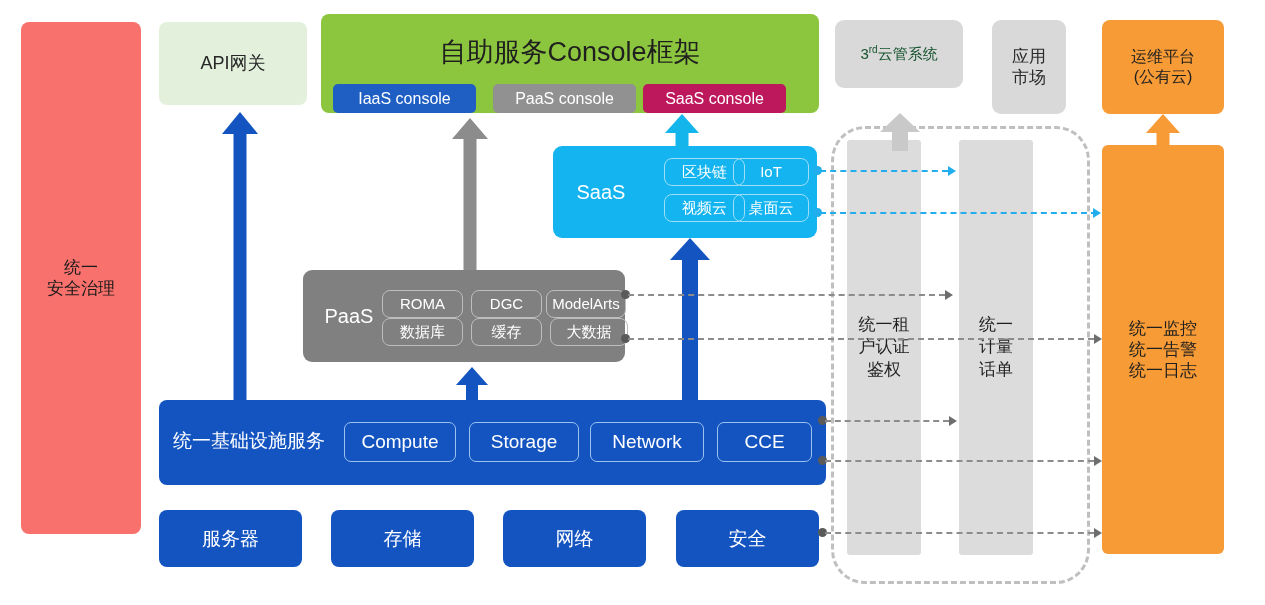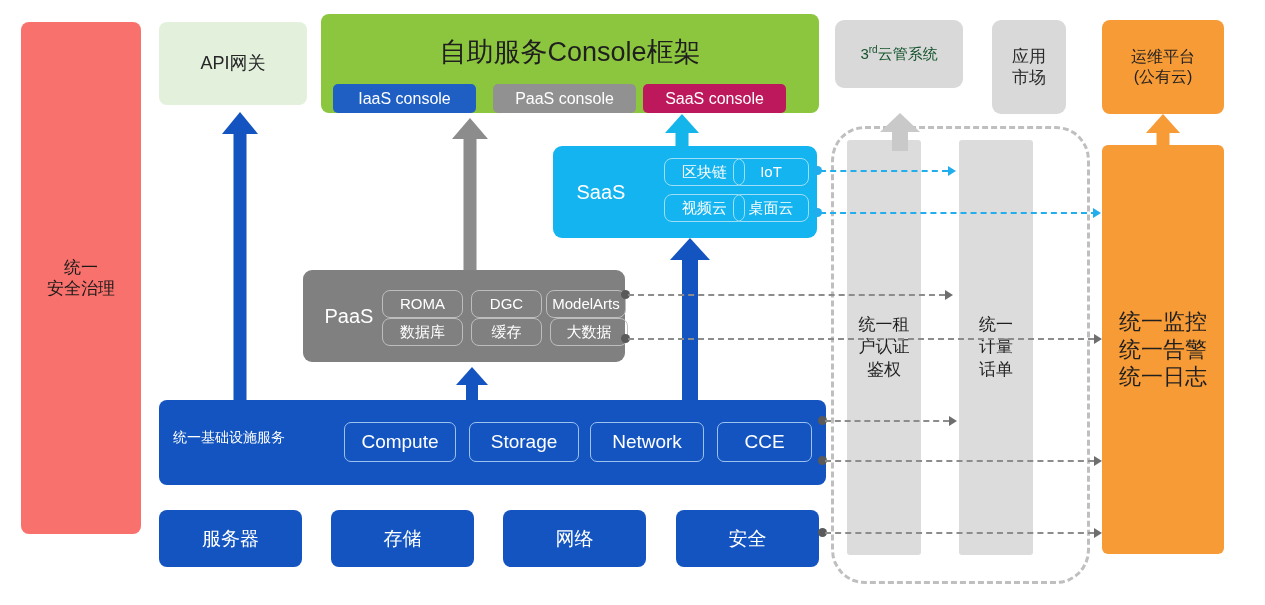--- a/index.html
+++ b/index.html
@@ -79,21 +79,21 @@
   }
 
   
   .ops-top{
     left:1102px; top:20px; width:122px; height:94px;
     background:#F79B36; color:#1f1f1f; font-size:16px;
     border-radius:8px;
   }
   .ops-body{
     left:1102px; top:145px; width:122px; height:409px;
-    background:#F79B36; color:#1f1f1f; font-size:22px;
+    background:#F79B36; color:#1f1f1f; font-size:17px;
     border-radius:6px;
   }
 
   
   .dashed-zone{
     position:absolute;
     left:831px; top:126px; width:259px; height:458px;
     border:3px dashed #BFBFBF;
     border-radius:34px;
     box-sizing:border-box;
@@ -150,21 +150,21 @@
   .paas-c3{left:247px;width:78px;}
   .paas-c3.wide{left:243px;width:80px;}
 
   
   .infra{
     left:159px; top:400px; width:667px; height:85px;
     background:#1354C0; border-radius:8px; display:block;
   }
   .infra-label{
     position:absolute;left:14px;top:29px;
-    color:#ffffff;font-size:14px;
+    color:#ffffff;font-size:19px;
   }
   .infra-chip{
     position:absolute;top:22px;height:40px;
     border:1.8px solid #9EC2F0;border-radius:7px;
     display:flex;align-items:center;justify-content:center;
     color:#ffffff;font-size:19px;box-sizing:border-box;
   }
   .ic1{left:185px;width:112px;}
   .ic2{left:310px;width:110px;}
   .ic3{left:431px;width:114px;}

